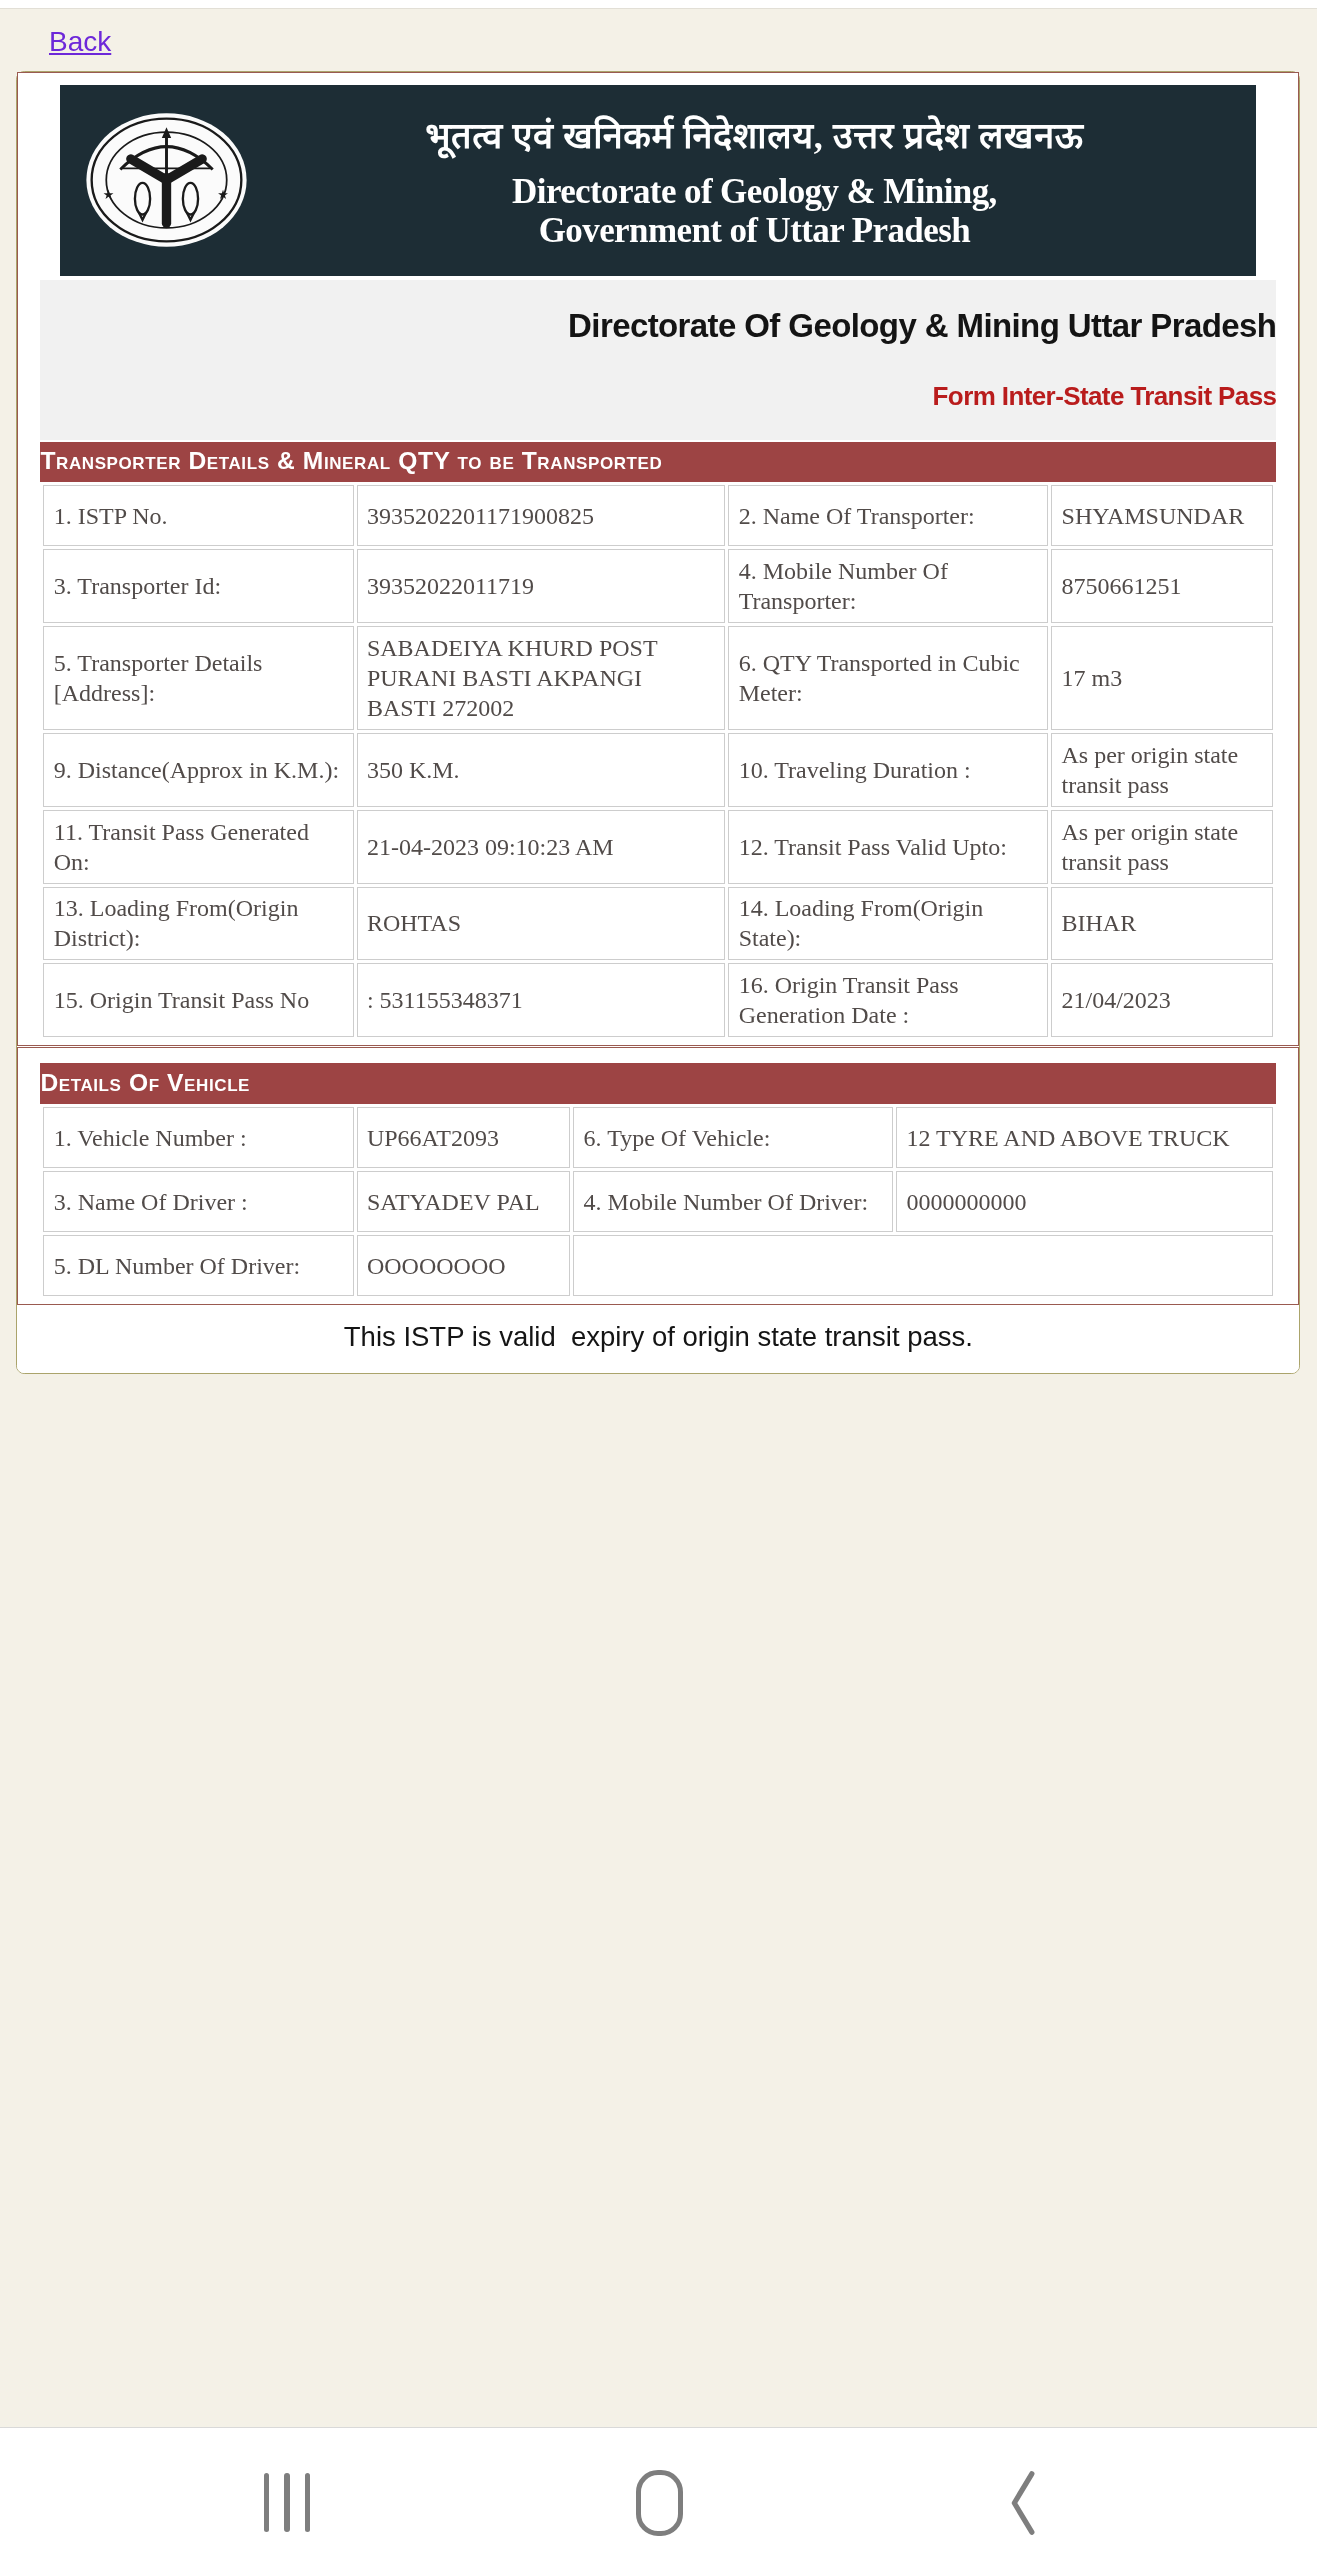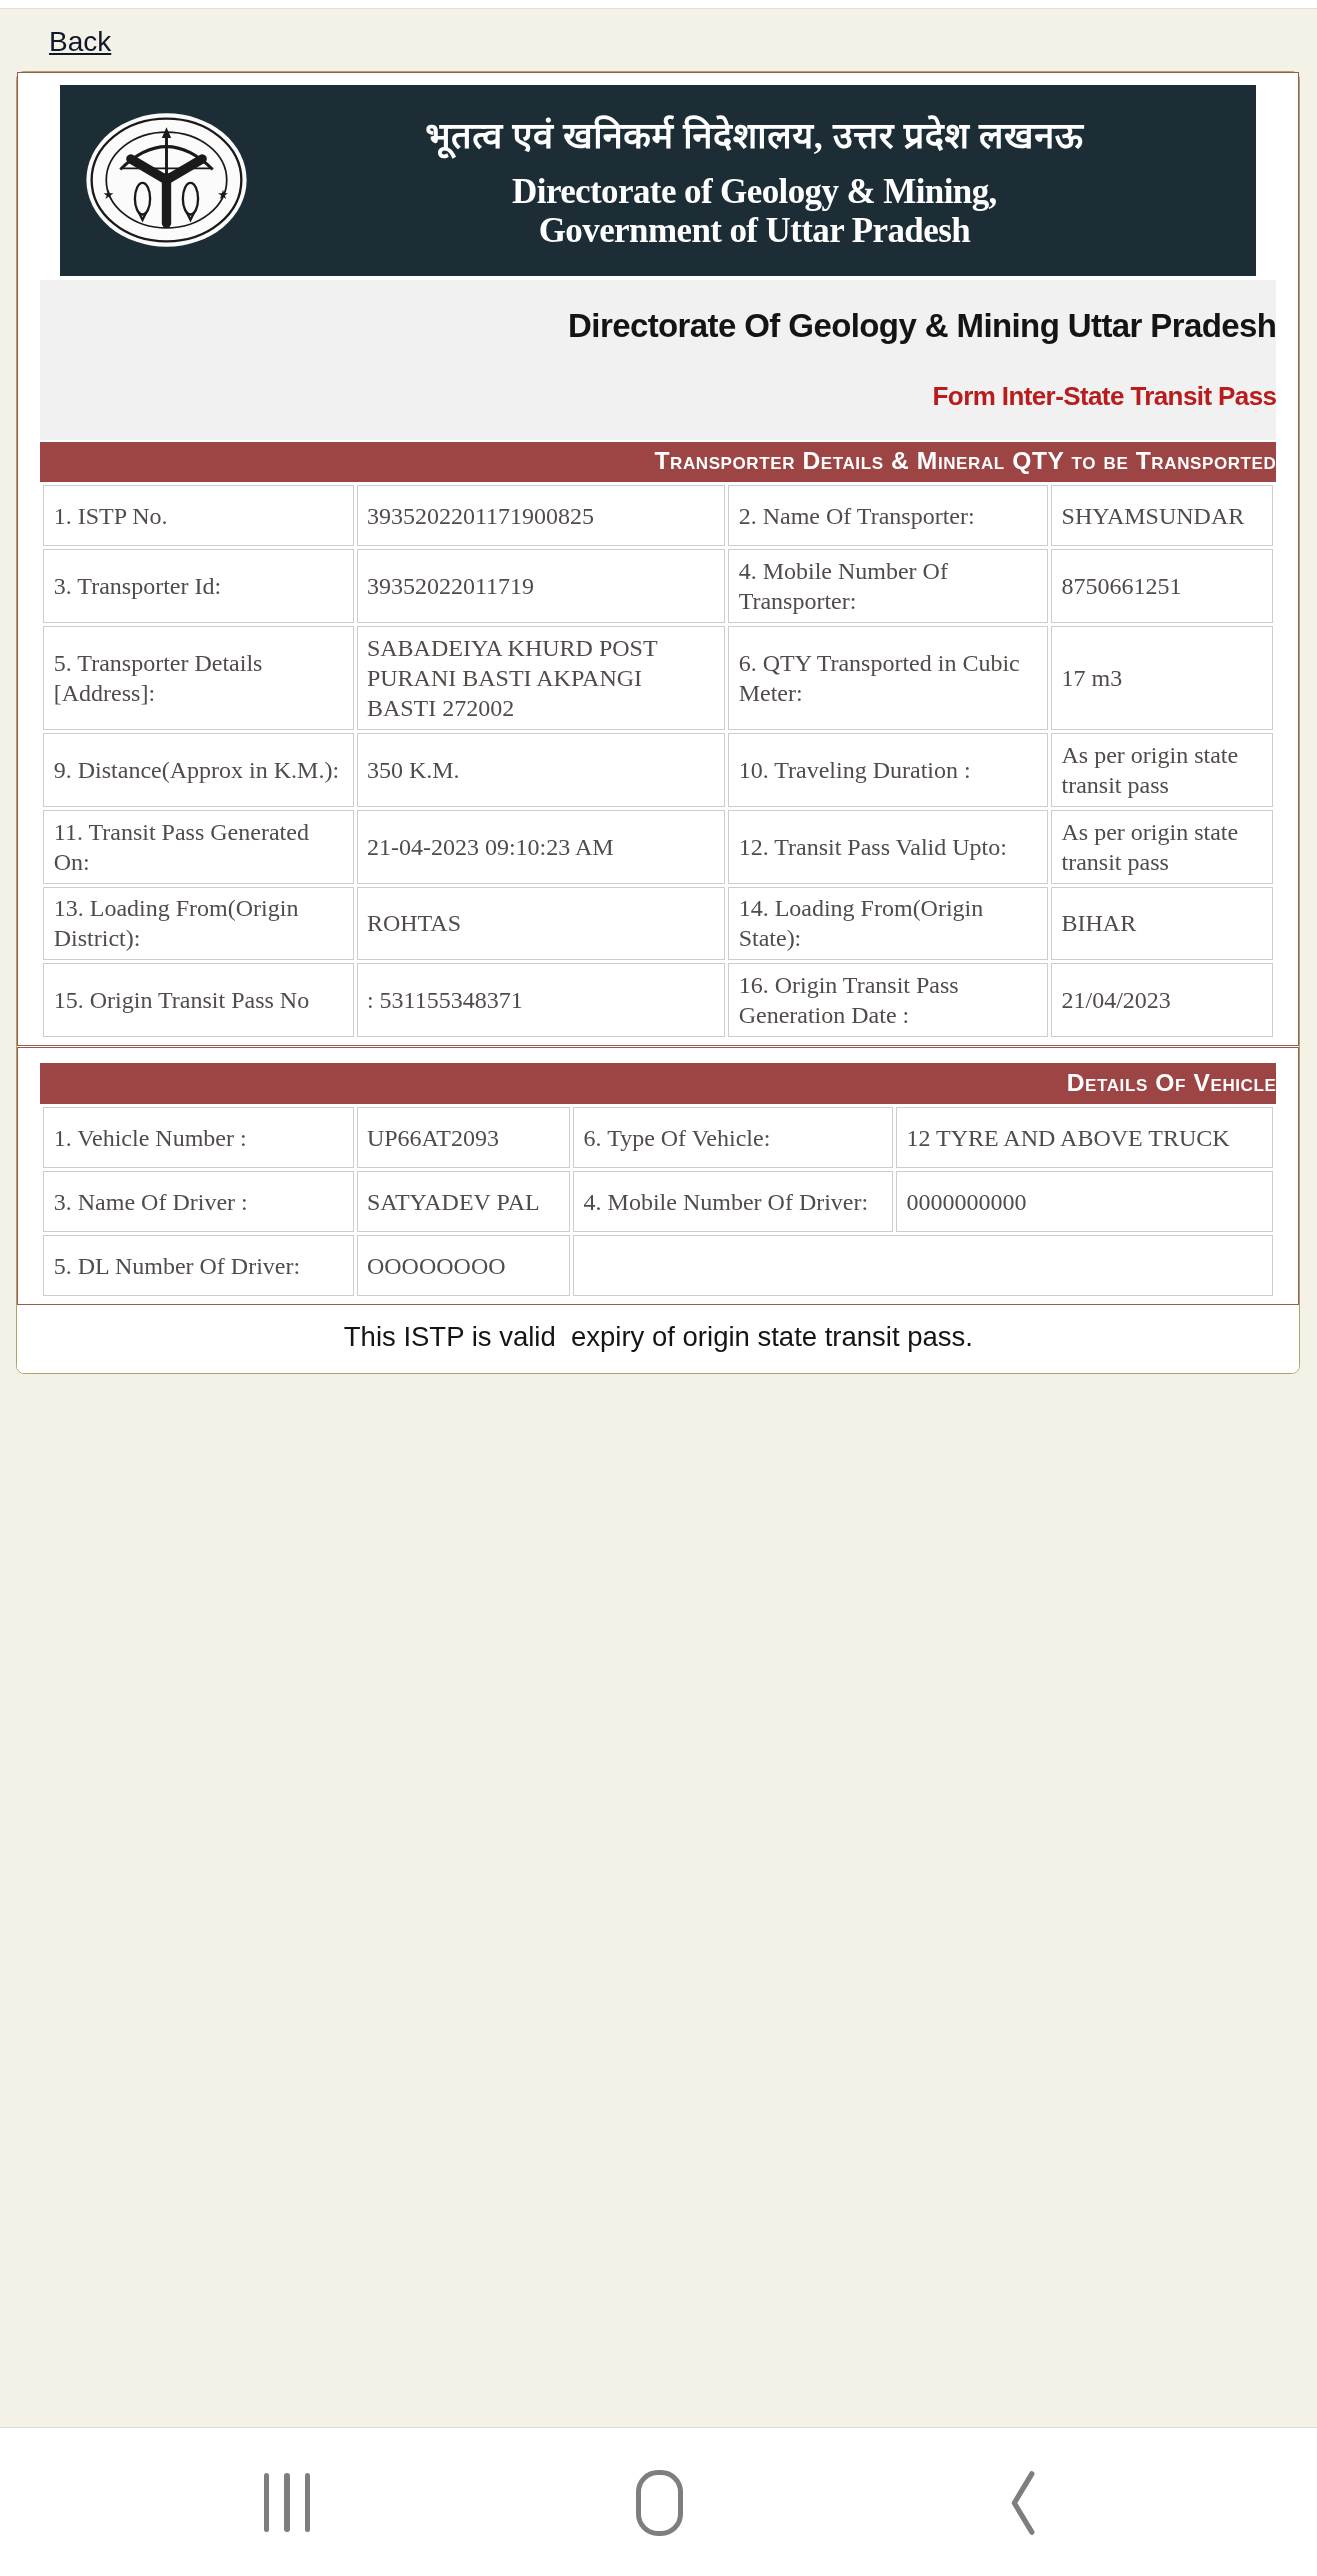--- a/index.html
+++ b/index.html
@@ -7,21 +7,21 @@
   body {
     position:relative;
     background:#F4F1E7;
     font-family:"Liberation Sans", sans-serif;
     overflow:hidden;
   }
   .top-strip { position:absolute; left:0; top:0; width:1317px; height:9.4px; background:#FFFFFF; border-bottom:1.2px solid #E2DFD6; }
 
   .back-link {
     position:absolute; left:49px; top:26px;
-    font-size:28px; color:#0f172a; text-decoration:underline; cursor:pointer;
+    font-size:28px; color:#6d28d9; text-decoration:underline; cursor:pointer;
   }
 
   .outer-box {
     position:absolute; left:16.4px; top:71px; width:1284px;
     background:#FFFFFF;
     border:1.8px solid #ABA46B;
     border-radius:8.2px;
   }
 
   .card {
@@ -45,21 +45,21 @@
 
   .title-block {
     background:#F1F1F1; text-align:right;
     margin-top:4.7px; padding:27px 0 28px 0;
   }
   .form-title    { font-size:33px; font-weight:bold; color:#141414; letter-spacing:-0.6px; }
   .form-subtitle { font-size:26px; font-weight:bold; color:#b91c1c; margin-top:36px; letter-spacing:-0.6px; }
 
   .section-bar {
     background:#9D4444; color:#FFFFFF;
-    text-align:right; font-weight:bold;
+    text-align:left; font-weight:bold;
     font-variant:small-caps;
     font-size:24.6px; letter-spacing:0.6px;
     padding:5.9px 0 7px 0;
     margin-top:1.2px;
   }
 
   table.fields {
     width:100%;
     border-collapse:separate; border-spacing:3.5px;
     font-family:"Liberation Serif", serif;

